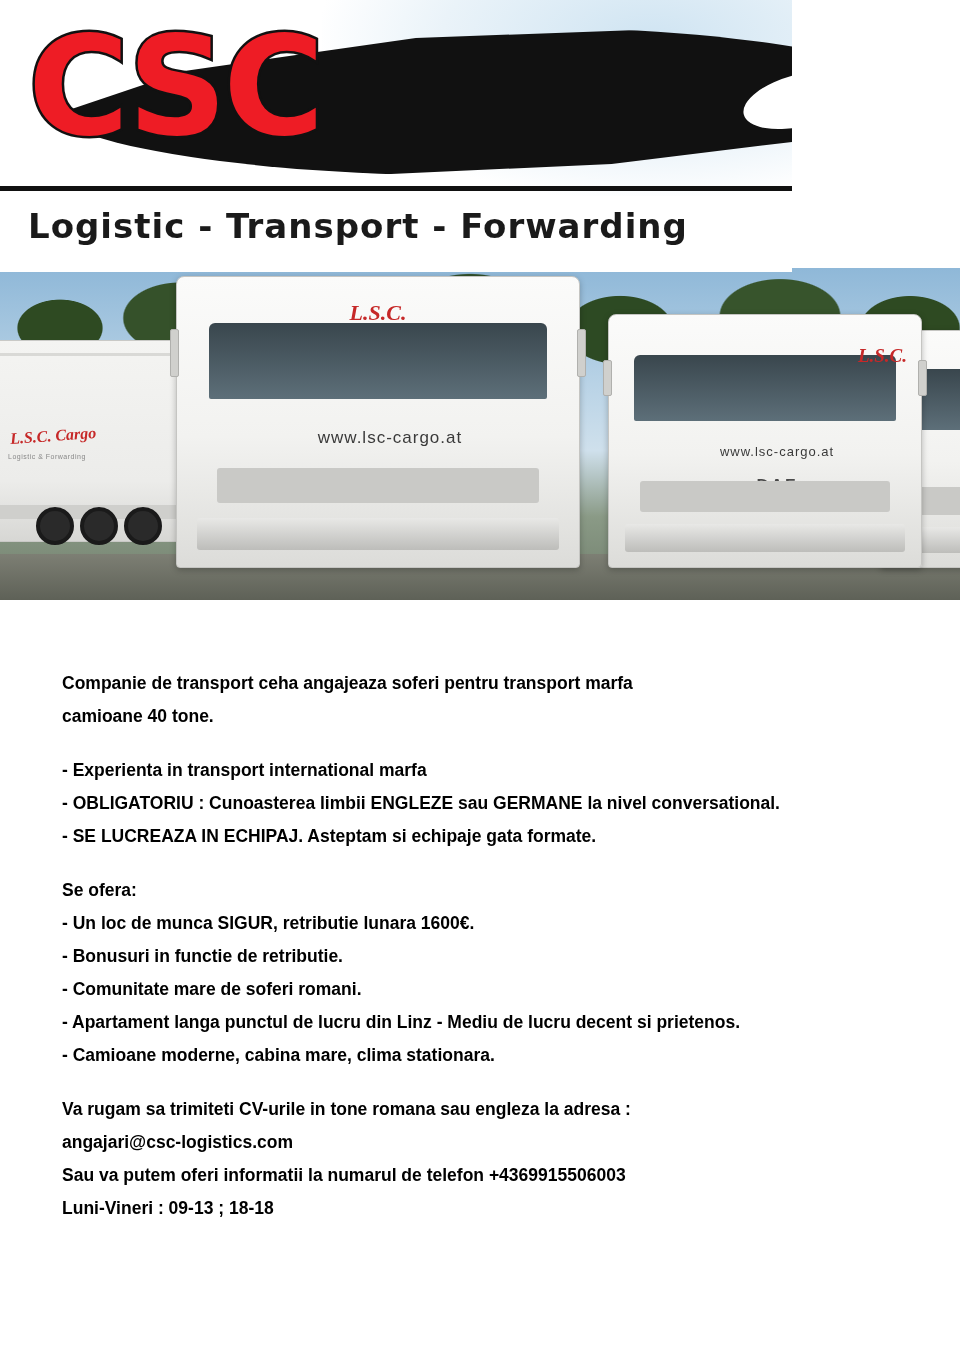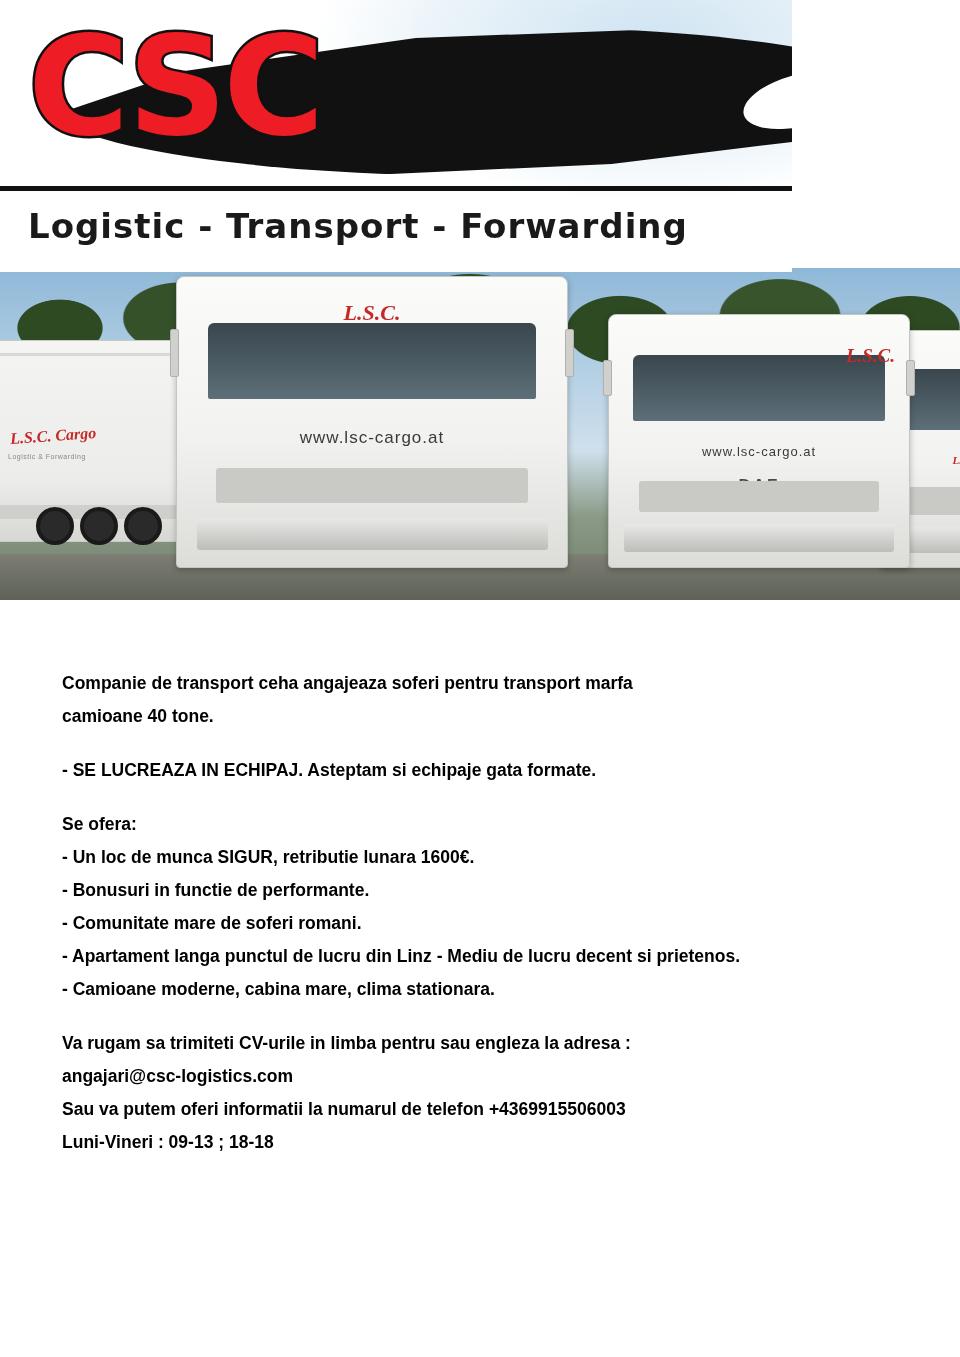--- a/index.html
+++ b/index.html
@@ -91,20 +91,21 @@
     background: #2a2a2a; border: 4px solid #1a1a1a;
   }
 
   
   .cab {
     position: absolute;
     background: linear-gradient(to bottom, #fbfbfa 0%, #f2f2f0 55%, #dcdcd9 100%);
     border-radius: 8px 8px 4px 4px;
     border: 1px solid #c5c5c2;
     box-shadow: 0 2px 6px rgba(0,0,0,.25);
+    padding-left: 12px;
   }
   .cab .windshield {
     position: absolute; left: 8%; top: 16%;
     width: 84%; height: 26%;
     background: linear-gradient(to bottom, #39464d, #5d6f79);
     border-radius: 6px 6px 2px 2px;
   }
   .cab .grille {
     position: absolute; left: 10%; bottom: 22%;
     width: 80%; height: 12%;
@@ -281,32 +282,34 @@
 </div>
 
 <div class="content">
 
   <div class="block">
     <p class="para line">Companie de transport ceha angajeaza soferi pentru transport marfa</p>
     <p class="para line">camioane 40 tone.</p>
   </div>
 
   <div class="block">
+    <p class="para line">- Experienta in transport international marfa</p>
+    <p class="para line">- OBLIGATORIU : Cunoasterea limbii ENGLEZE sau GERMANE la nivel conversational.</p>
     <p class="para line">- SE LUCREAZA IN ECHIPAJ. Asteptam si echipaje gata formate.</p>
   </div>
 
   <div class="block">
     <p class="para line">Se ofera:</p>
     <p class="para line">- Un loc de munca SIGUR, retributie lunara 1600€.</p>
-    <p class="para line">- Bonusuri in functie de performante.</p>
+    <p class="para line">- Bonusuri in functie de retributie.</p>
     <p class="para line">- Comunitate mare de soferi romani.</p>
     <p class="para line">- Apartament langa punctul de lucru din Linz - Mediu de lucru decent si prietenos.</p>
     <p class="para line">- Camioane moderne, cabina mare, clima stationara.</p>
   </div>
 
   <div class="block">
-    <p class="para line">Va rugam sa trimiteti CV-urile in limba pentru sau engleza la adresa :</p>
+    <p class="para line">Va rugam sa trimiteti CV-urile in tone romana sau engleza la adresa :</p>
     <p class="para line">angajari@csc-logistics.com</p>
     <p class="para line">Sau va putem oferi informatii la numarul de telefon +4369915506003</p>
     <p class="para line">Luni-Vineri : 09-13 ; 18-18</p>
   </div>
 
 </div>
 
 </body></html>

